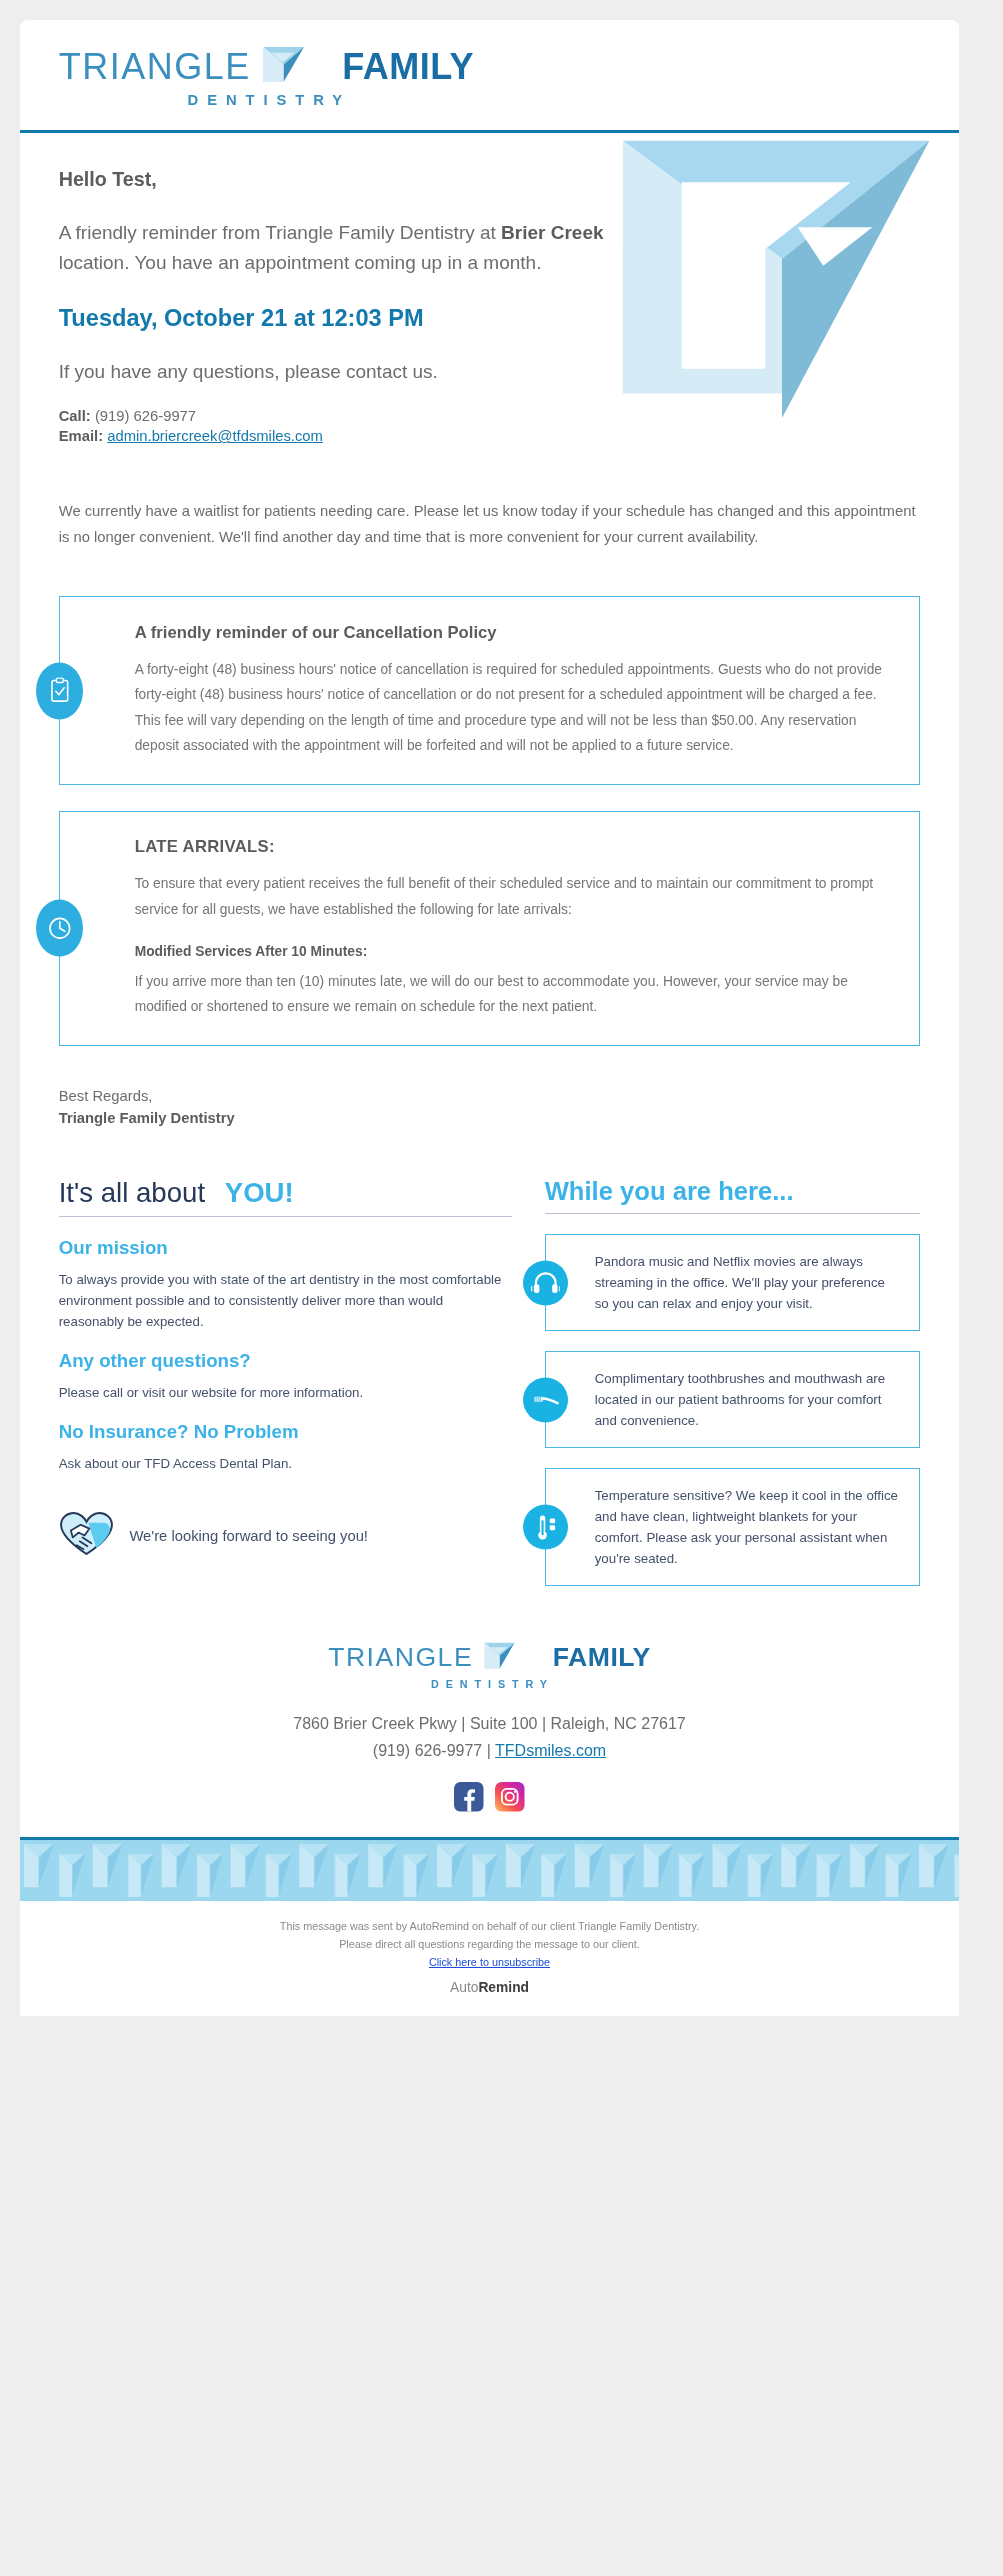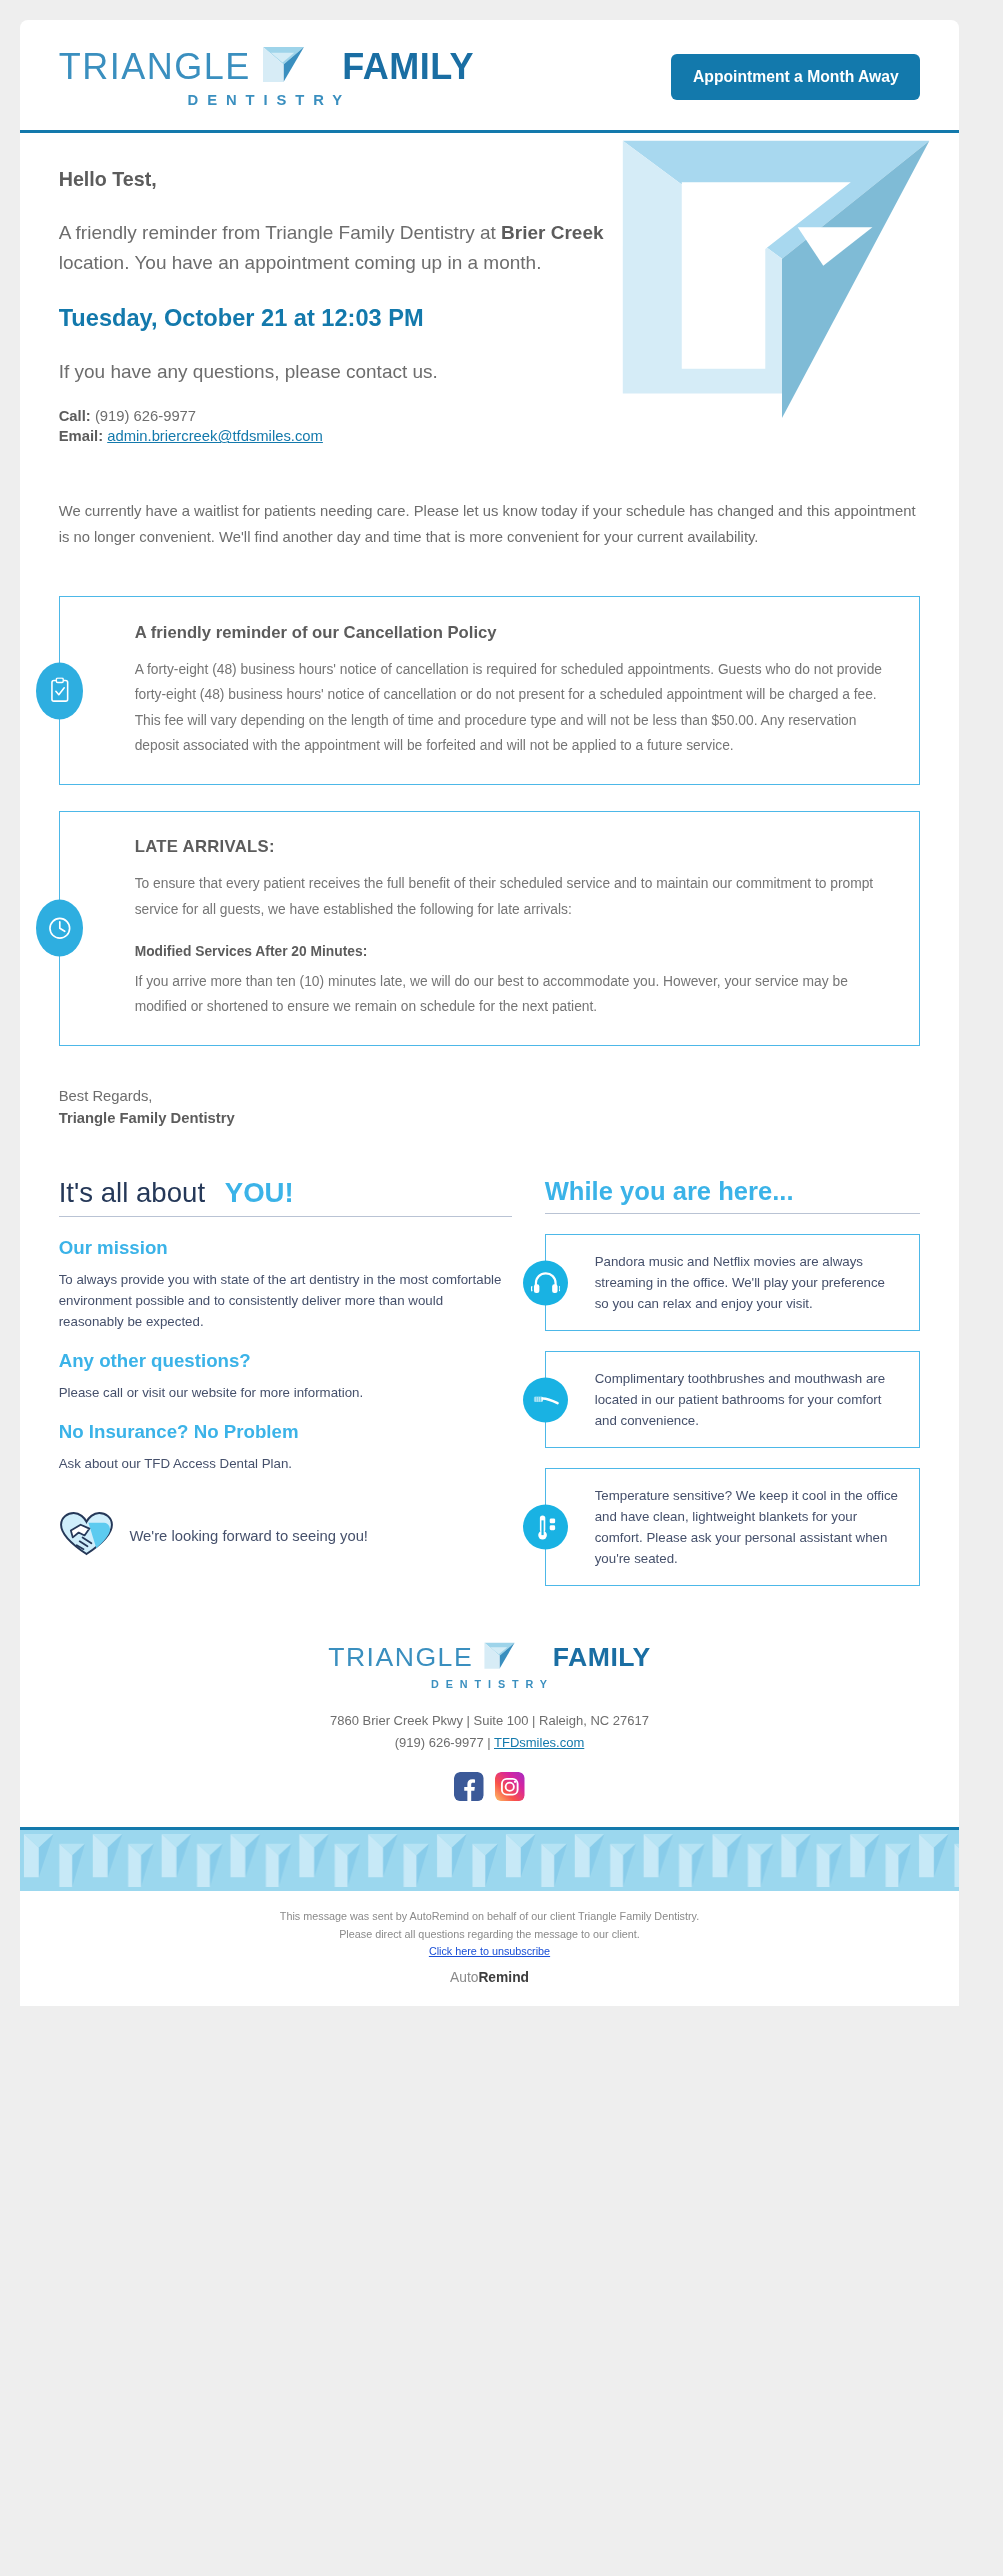--- a/index.html
+++ b/index.html
@@ -110,21 +110,21 @@
     display: flex; align-items: center; justify-content: center;
   }
   .tip-text { font-size: 13.3px; line-height: 1.6; color: #45506b; }
 
   
   .footer { text-align: center; padding: 35px 39px 25.6px 39px; }
   .footer .logo-block { align-items: center; }
   .footer .logo-word-1 { font-size: 26.6px; }
   .footer .logo-word-2 { font-size: 26.6px; }
   .footer .logo-sub { font-size: 10.8px; letter-spacing: 6.9px; }
-  .footer-addr { font-size: 13px; color: #6d6d6d; margin-top: 19.7px; line-height: 1.7; }
+  .footer-addr { font-size: 16px; color: #6d6d6d; margin-top: 19.7px; line-height: 1.7; }
   .footer-addr a { color: #1379ac; }
   .socials { display: flex; justify-content: center; gap: 11.8px; margin-top: 17.7px; }
   .social-icon { width: 29.5px; height: 29.5px; border-radius: 5.9px; display: block; }
 
   .pattern-strip { height: 65px; border-top: 3.9px solid #1379ac; overflow: hidden; }
 
   .legal {
     background: #ffffff; text-align: center; padding: 15.7px 39px 15.7px 39px;
     font-size: 10.8px; color: #8a8a8a; line-height: 1.65;
   }
@@ -148,21 +148,20 @@
             <polygon points="2,2 44,2 23,20" fill="#9ed4ea"></polygon>
             <polygon points="44,2 23,38 23,20" fill="#3a8fbf"></polygon>
             <polygon points="2,2 23,20 23,38 2,38" fill="#d7ecf6"></polygon>
             <polygon points="10,8 34,8 22,18" fill="#ffffff" opacity="0.55"></polygon>
           </svg>
         </span>
         <span class="logo-word-2">FAMILY</span>
       </div>
       <div class="logo-sub">DENTISTRY</div>
     </div>
-    <button class="cta-button">Appointment a Month Away</button>
   </div>
 
   <div class="hero">
     <div class="hero-mark">
       <svg width="354" height="285" viewBox="0 0 360 290">
         <polygon points="18,8 330,8 180,128" fill="#a8d8ef"></polygon>
         <polygon points="330,8 180,290 180,128" fill="#7fbbd6"></polygon>
         <polygon points="18,8 180,128 180,265 18,265" fill="#d5ecf7"></polygon>
         <polygon points="78,50 250,50 163,118 163,240 78,240" fill="#ffffff"></polygon>
         <polygon points="163,118 250,50 300,60 163,240" fill="#ffffff" opacity="0.0"></polygon>
@@ -207,21 +206,21 @@
 
     <div class="policy-box">
       <div class="policy-icon">
         <svg width="25.6" height="25.6" viewBox="0 0 26 26">
           <circle cx="13" cy="13" r="10" fill="none" stroke="#ffffff" stroke-width="1.7"></circle>
           <polyline points="13,6.5 13,13 18,16" fill="none" stroke="#ffffff" stroke-width="1.7" stroke-linecap="round" stroke-linejoin="round"></polyline>
         </svg>
       </div>
       <div class="policy-title caps">LATE ARRIVALS:</div>
       <div class="policy-text">To ensure that every patient receives the full benefit of their scheduled service and to maintain our commitment to prompt service for all guests, we have established the following for late arrivals:</div>
-      <div class="policy-sub">Modified Services After 20 Minutes:</div>
+      <div class="policy-sub">Modified Services After 10 Minutes:</div>
       <div class="policy-text">If you arrive more than ten (10) minutes late, we will do our best to accommodate you. However, your service may be modified or shortened to ensure we remain on schedule for the next patient.</div>
     </div>
 
   </div>
 
   <div class="signoff">
     <div>Best Regards,</div>
     <b>Triangle Family Dentistry</b>
   </div>
 

